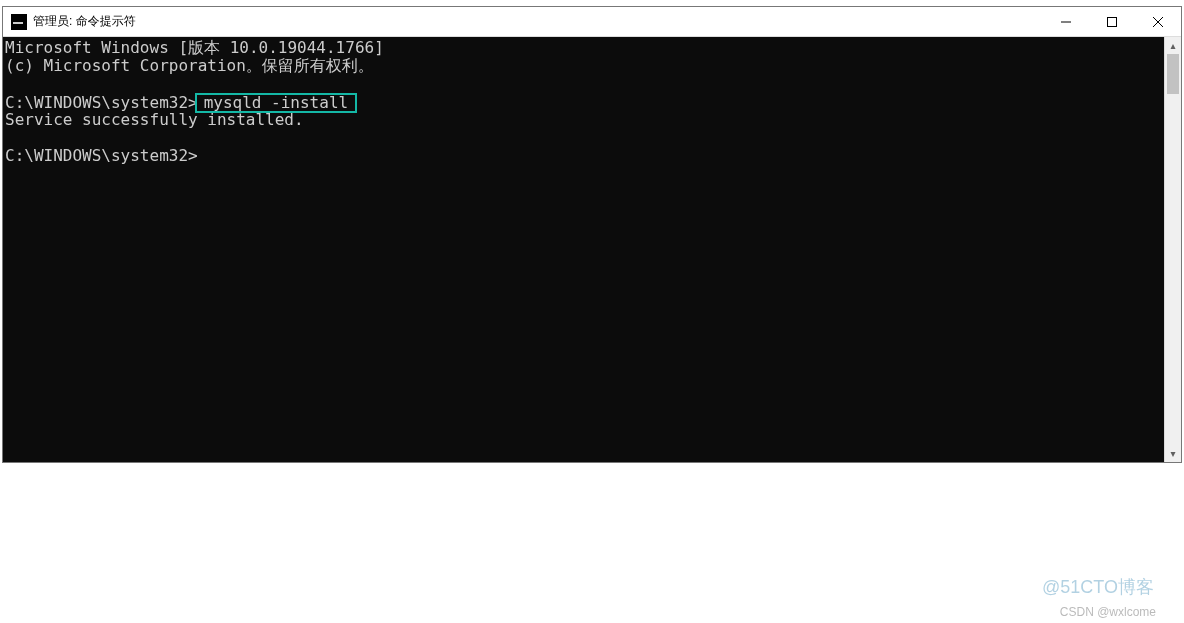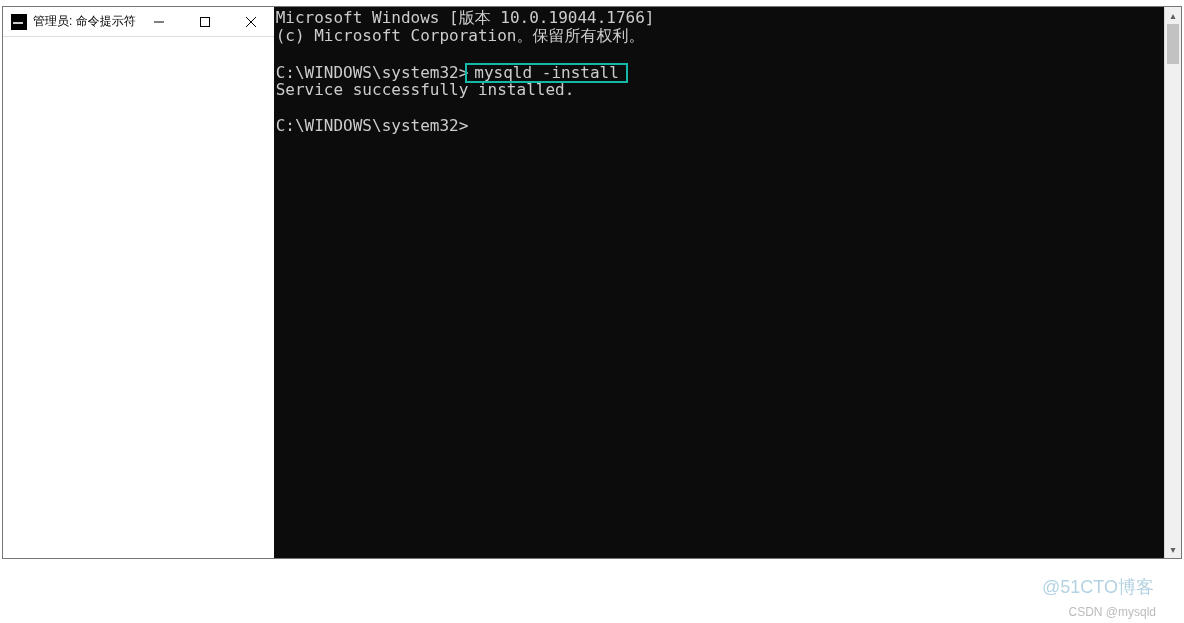--- a/index.html
+++ b/index.html
@@ -9,24 +9,25 @@
       font-family: "Segoe UI", Tahoma, sans-serif;
       background: #fff;
       position: relative;
       overflow: hidden;
     }
     .window {
       position: absolute;
       left: 2px;
       top: 6px;
       width: 1180px;
-      height: 553px;
+      height: 457px;
       border: 1px solid #777;
       background: #fff;
       display: flex;
+      flex-direction: column;
     }
     .titlebar {
       height: 30px;
       background: #fff;
       display: flex;
       align-items: center;
       border-bottom: 1px solid #ddd;
       flex-shrink: 0;
     }
     .titlebar-icon {
@@ -165,13 +166,13 @@
       <div class="scroll-arrow">▴</div>
       <div class="scroll-track">
         <div class="scroll-thumb"></div>
       </div>
       <div class="scroll-arrow">▾</div>
     </div>
   </div>
 </div>
 
 <div class="watermark2">@51CTO博客</div>
-<div class="watermark">CSDN @mysqld</div>
+<div class="watermark">CSDN @wxlcome</div>
 
 </body></html>

